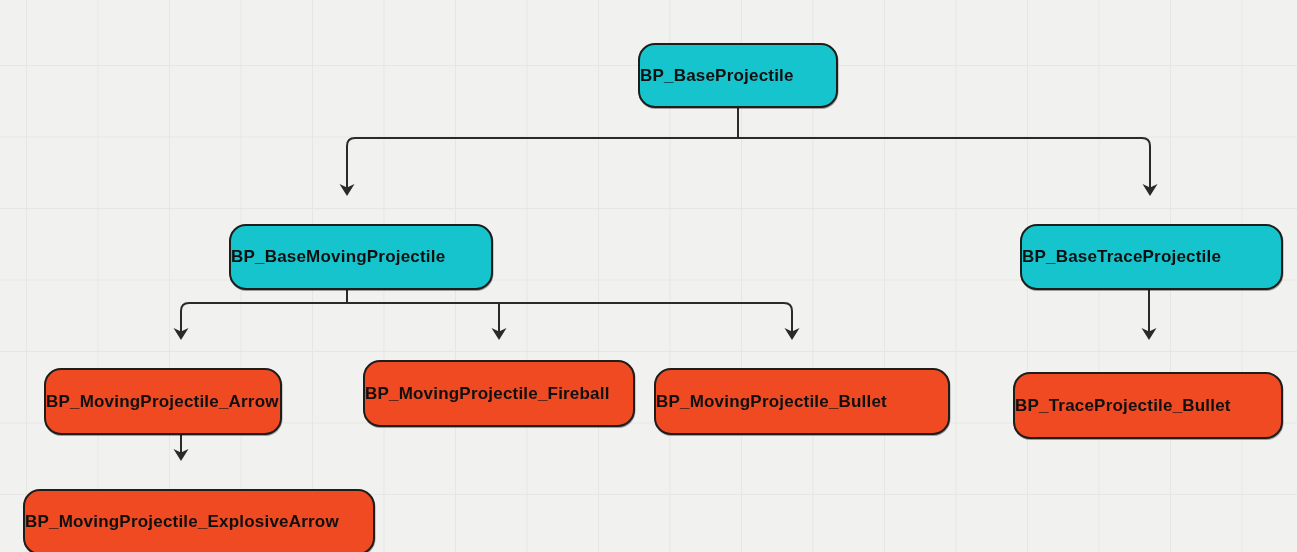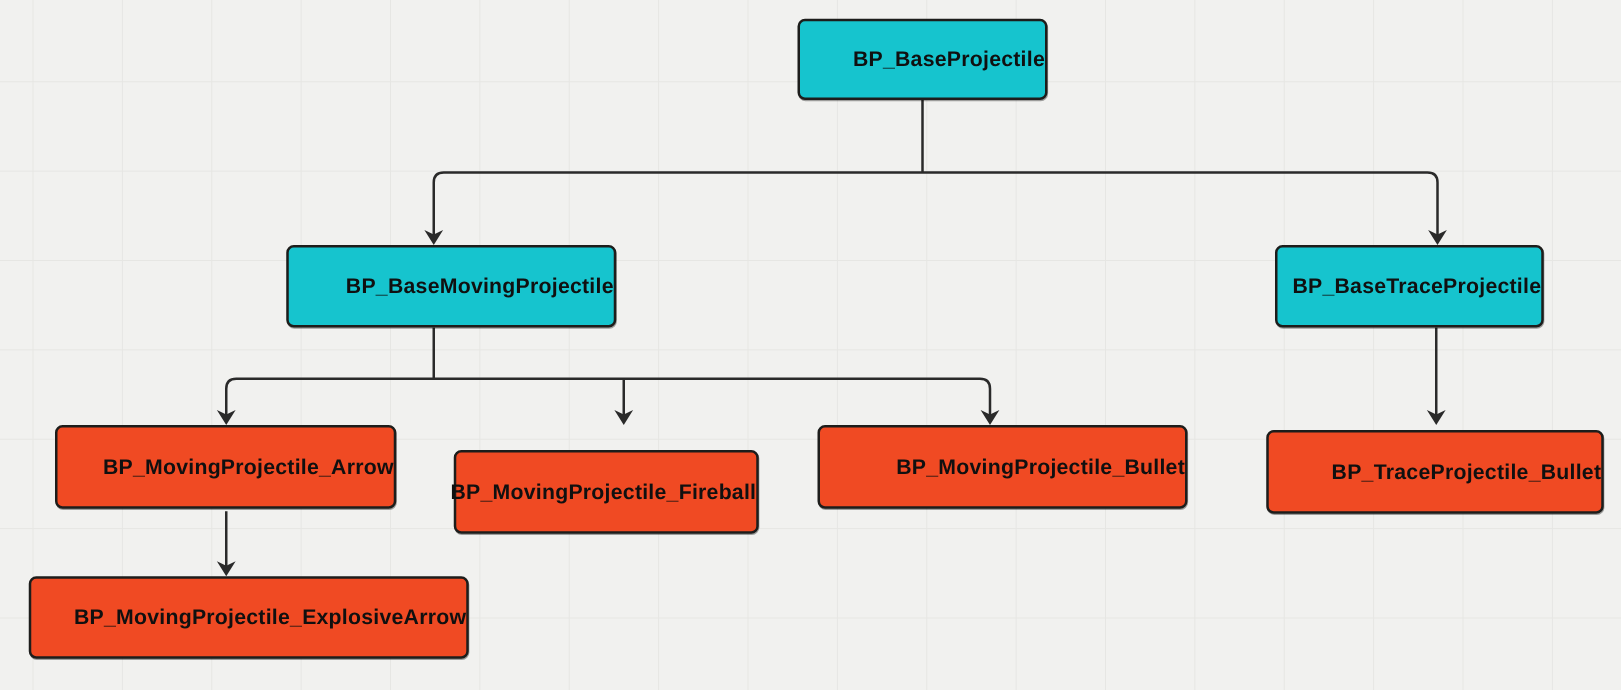--- a/index.html
+++ b/index.html
@@ -23,25 +23,26 @@
       linear-gradient(90deg, var(--grid) 1px, transparent 1px);
     background-size:71.5px 71.5px;
     background-position:26px 65px;
   }
   .edges{
     position:absolute;left:0;top:0;width:1297px;height:552px;
     pointer-events:none;
   }
   .node{
     position:absolute;
-    display:flex;align-items:center;justify-content:flex-end;
+    display:flex;align-items:center;justify-content:flex-start;
     border:2.5px solid var(--node-border);
-    border-radius:6px;
+    border-radius:17px;
     cursor:default;
     box-shadow:0.5px 1px 0 rgba(0,0,0,0.35);
+    margin-top:28px;
   }
   .node.base{background:var(--base-node);}
   .node.leaf{background:var(--leaf-node);}
   .node-label{
     font-size:17px;
     font-weight:700;
     letter-spacing:0.2px;
     color:var(--text);
     white-space:nowrap;
   }
@@ -78,29 +79,29 @@
   </svg>
 
   <div class="node base" style="left:638px;top:15px;width:200px;height:65px">
     <span class="node-label">BP_BaseProjectile</span>
   </div>
 
   <div class="node base" style="left:229px;top:196px;width:264px;height:66px">
     <span class="node-label">BP_BaseMovingProjectile</span>
   </div>
 
-  <div class="node base" style="left:1020px;top:196px;width:215px;height:66px">
+  <div class="node base" style="left:1020px;top:196px;width:263px;height:66px">
     <span class="node-label">BP_BaseTraceProjectile</span>
   </div>
 
-  <div class="node leaf" style="left:44px;top:340px;width:273px;height:67px">
+  <div class="node leaf" style="left:44px;top:340px;width:238px;height:67px">
     <span class="node-label">BP_MovingProjectile_Arrow</span>
   </div>
 
-  <div class="node leaf" style="left:363px;top:360px;width:244px;height:67px">
+  <div class="node leaf" style="left:363px;top:332px;width:272px;height:67px">
     <span class="node-label">BP_MovingProjectile_Fireball</span>
   </div>
 
   <div class="node leaf" style="left:654px;top:340px;width:296px;height:67px">
     <span class="node-label">BP_MovingProjectile_Bullet</span>
   </div>
 
   <div class="node leaf" style="left:1013px;top:344px;width:270px;height:67px">
     <span class="node-label">BP_TraceProjectile_Bullet</span>
   </div>

